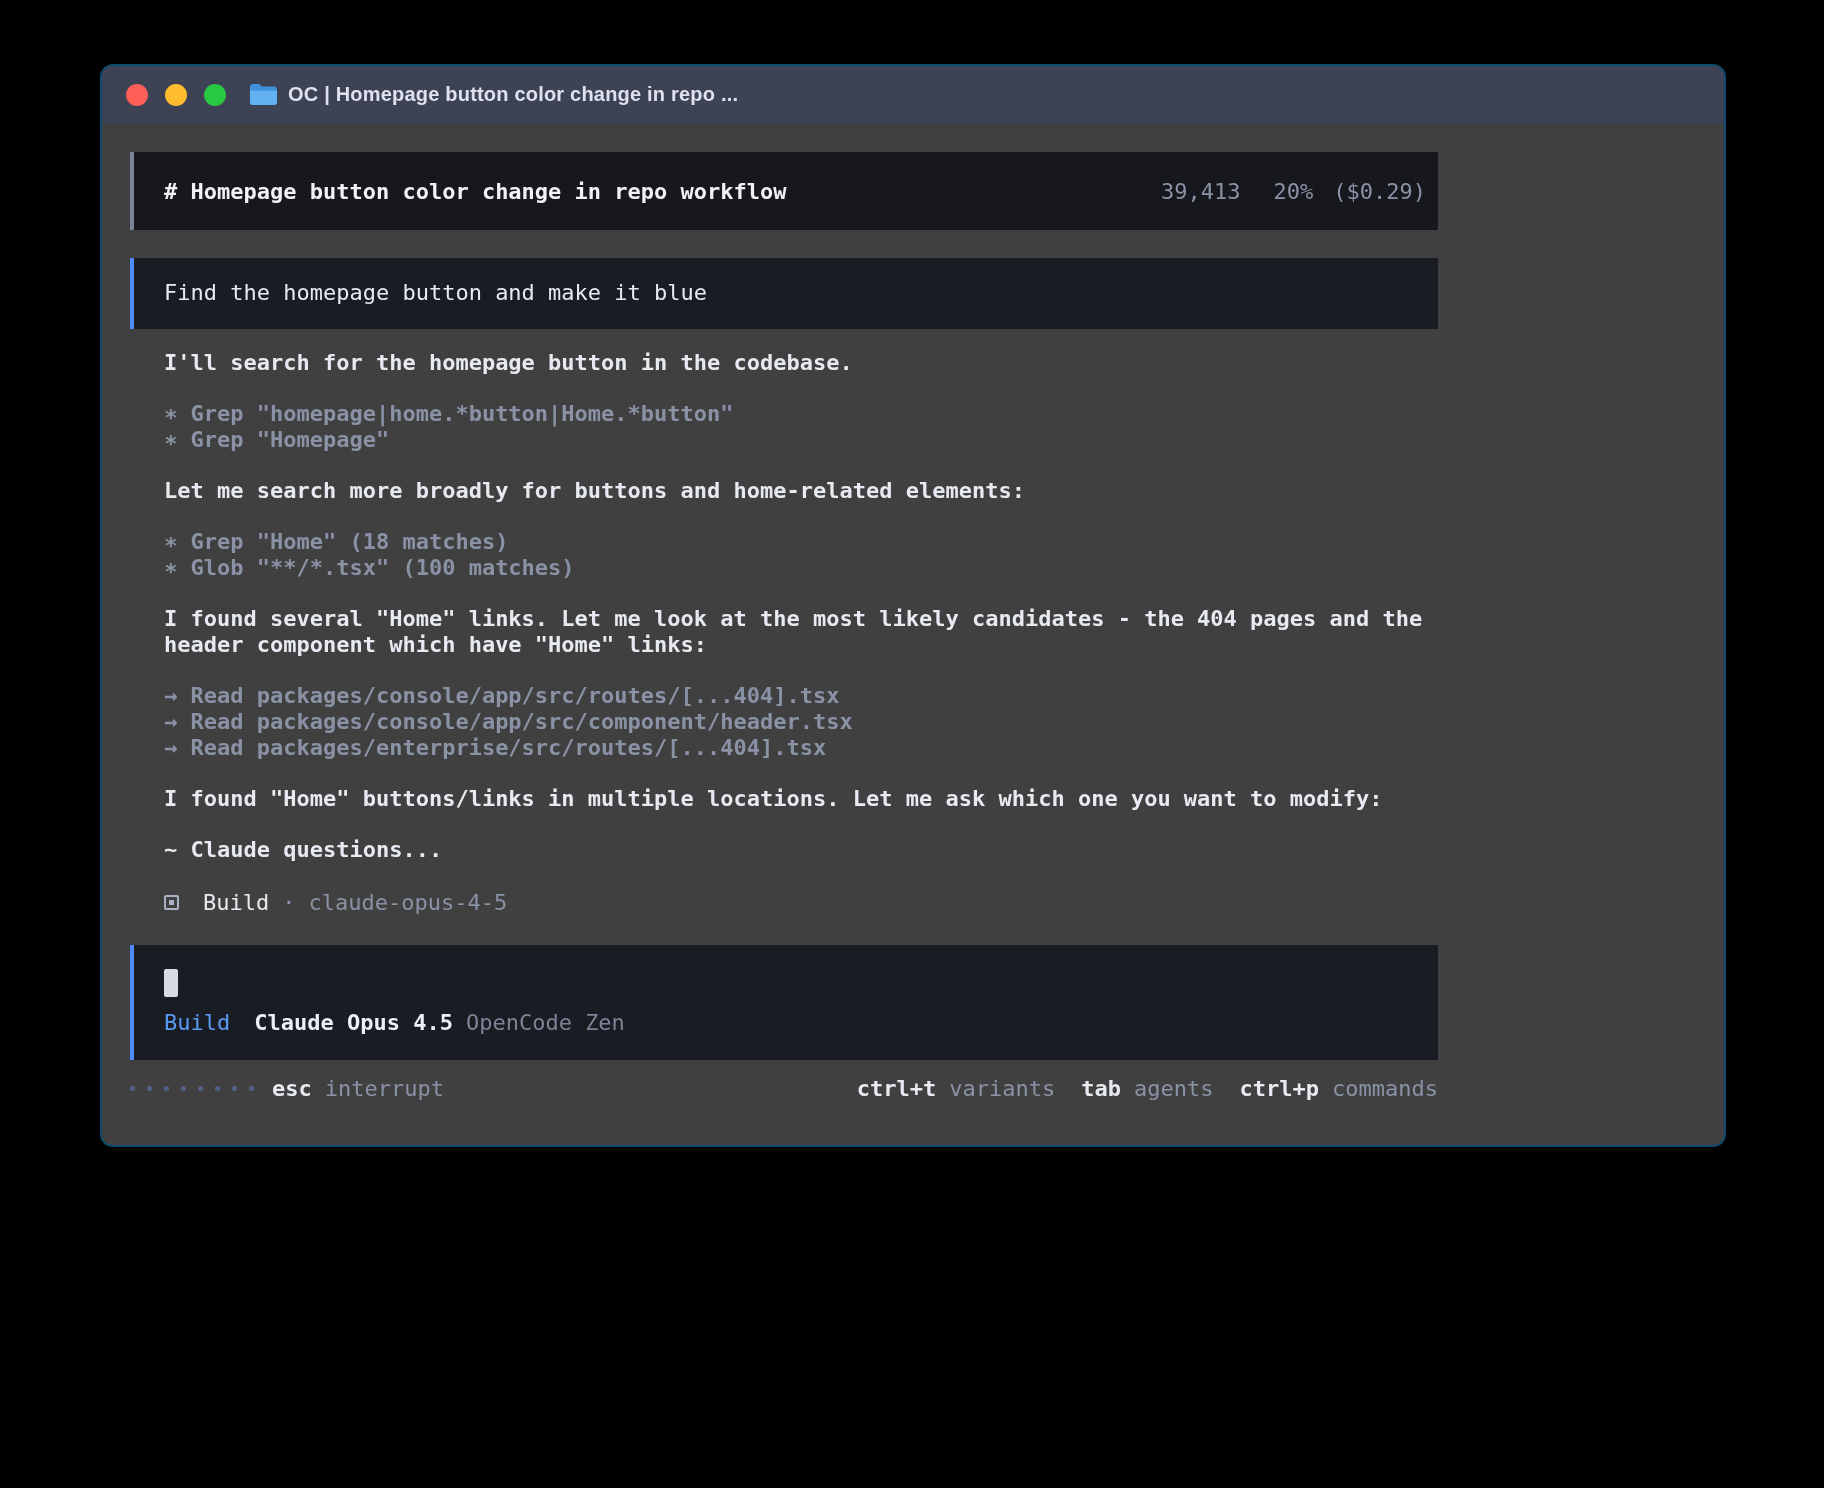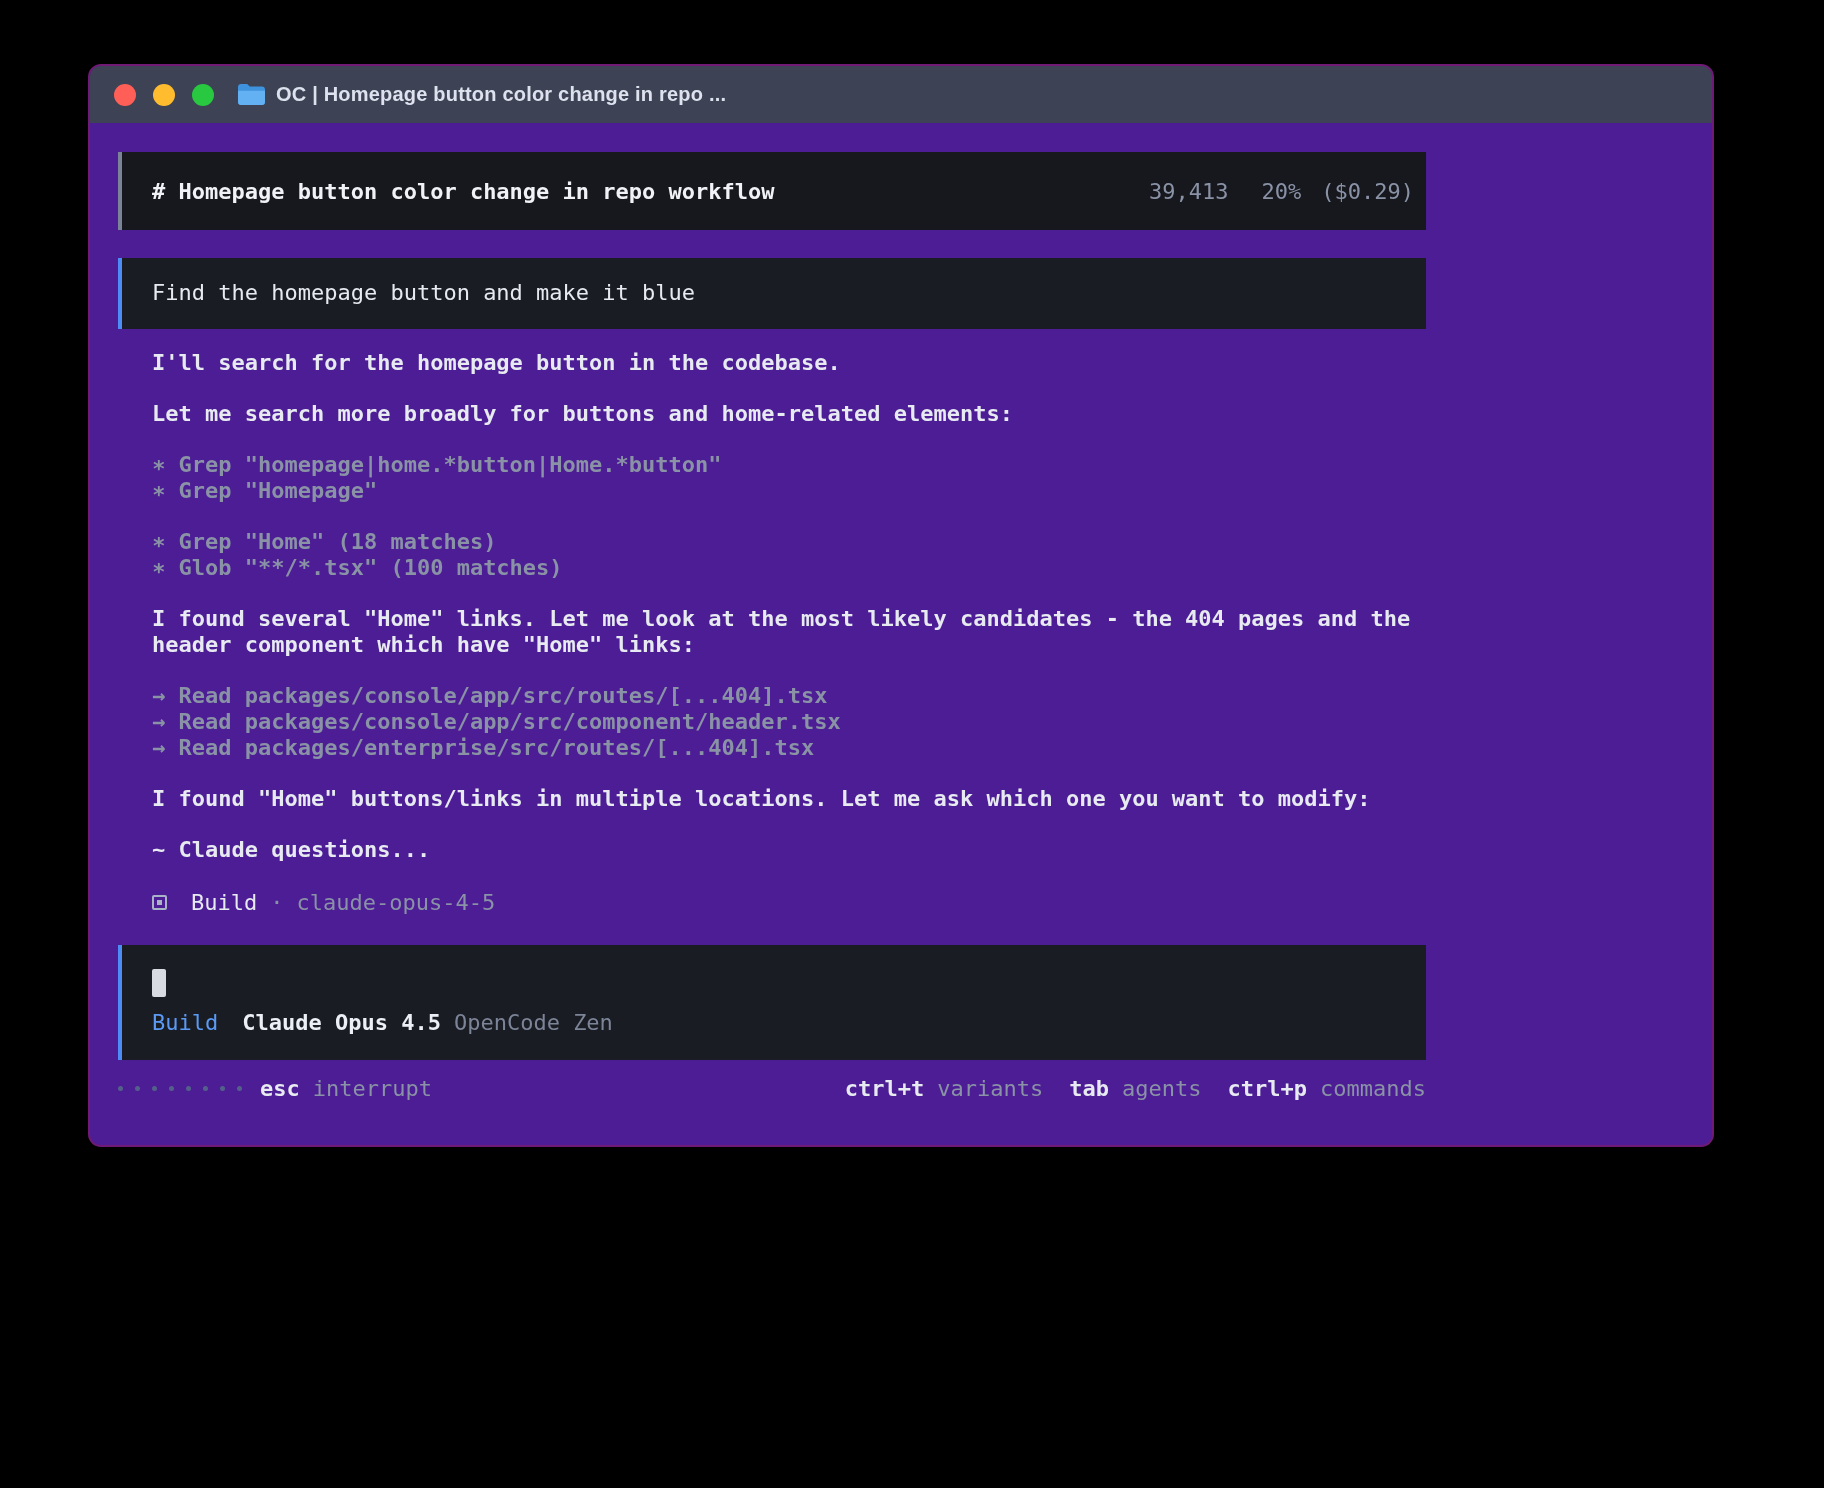--- a/index.html
+++ b/index.html
@@ -1,21 +1,21 @@
 <!DOCTYPE html>
 <html><head>
 <meta charset="utf-8">
 <style>
   * { margin:0; padding:0; box-sizing:border-box; }
   html,body { width:1824px; height:1488px; background:#000000; overflow:hidden; }
   body { position:relative; font-family:"DejaVu Sans Mono", monospace; }
 
   .window {
-    position:absolute; left:88px; top:64px; width:1626px; height:1083px;
-    background:#4c1d95; border:2px solid #701a75; border-radius:13px; overflow:hidden;
+    position:absolute; left:100px; top:64px; width:1626px; height:1083px;
+    background:#404040; border:2px solid #0c4a6e; border-radius:13px; overflow:hidden;
   }
 
   
   .titlebar {
     height:57px; background:#3d4254; display:flex; align-items:center; padding:0 14px;
   }
   .lights { display:flex; gap:17px; margin-left:10px; }
   .light { width:22px; height:22px; border-radius:50%; }
   .light.red { background:#ff5f57; }
   .light.yellow { background:#febc2e; }
@@ -116,26 +116,26 @@
     </div>
 
     <div class="user-block col">
       <div class="line">Find the homepage button and make it blue</div>
     </div>
 
     <div class="transcript col">
       <div class="para text">
         <div class="line">I'll search for the homepage button in the codebase.</div>
       </div>
-      <div class="para text">
-        <div class="line">Let me search more broadly for buttons and home-related elements:</div>
-      </div>
       <div class="para tool">
         <div class="line">∗ Grep "homepage|home.*button|Home.*button"</div>
         <div class="line">∗ Grep "Homepage"</div>
+      </div>
+      <div class="para text">
+        <div class="line">Let me search more broadly for buttons and home-related elements:</div>
       </div>
       <div class="para tool">
         <div class="line">∗ Grep "Home" (18 matches)</div>
         <div class="line">∗ Glob "**/*.tsx" (100 matches)</div>
       </div>
       <div class="para text">
         <div class="line">I found several "Home" links. Let me look at the most likely candidates - the 404 pages and the</div>
         <div class="line">header component which have "Home" links:</div>
       </div>
       <div class="para tool">

